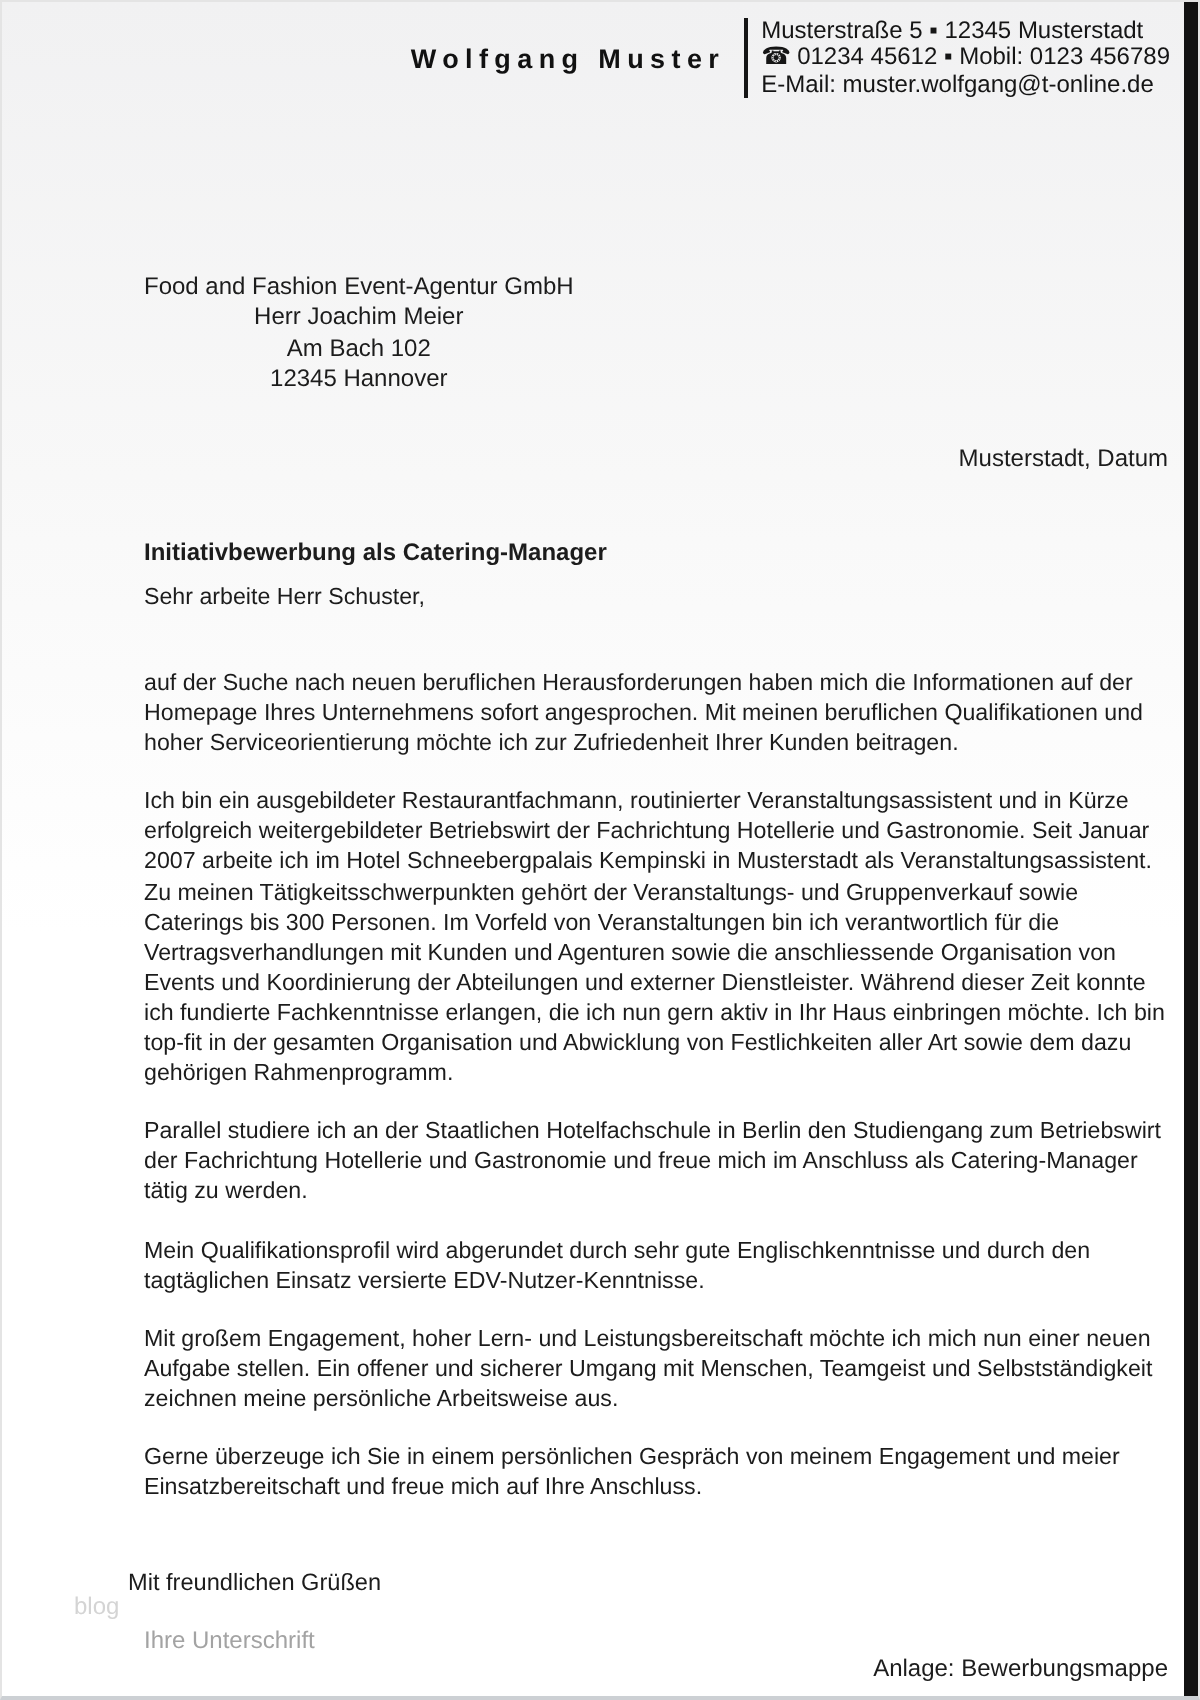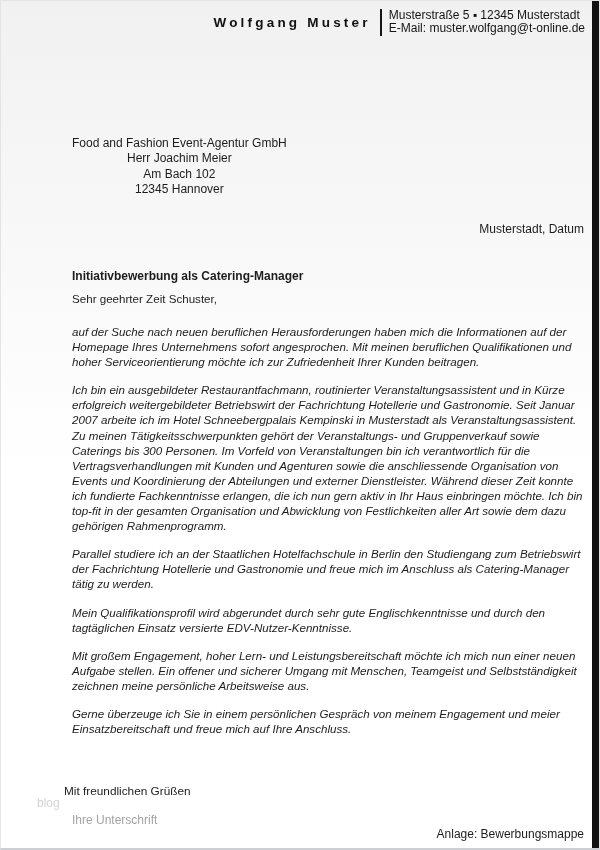--- a/index.html
+++ b/index.html
@@ -39,55 +39,56 @@
   
   .dateline { position:absolute; top:221px; right:15px; font-size:12px; }
   
   .subject { position:absolute; top:268px; left:71px; font-size:12px; font-weight:bold; }
   .salutation { position:absolute; top:291px; left:71px; font-size:11.6px; }
   
   .body-text {
     position:absolute; top:319px; left:71px; width:517px;
     font-size:11.6px; line-height:15.1px;
   }
-  .body-text p { margin:4px 0 13px 0;font-style:italic; }
+  .body-text p { margin:14px 0 13px 0; }
   
   .closing { position:absolute; top:783px; left:63px; font-size:11.8px; }
   .signature { position:absolute; top:812px; left:71px; font-size:12px; color:#a3a3a3; }
   .enclosure { position:absolute; top:826px; right:15px; font-size:12px; }
   .watermark { position:absolute; top:795px; left:36px; font-size:12px; color:#d4d4d4; }
 </style>
 </head>
 <body>
 
 <div class="sheet">
 
   <div class="right-strip"></div>
 
   <div class="letterhead">
     <div class="sender-name">Wolfgang Muster</div>
     <div class="head-divider"></div>
     <div class="sender-contact">
       <div>Musterstraße 5 ▪ 12345 Musterstadt</div>
+      <div><span class="phone-ic">☎</span><span>01234 45612 ▪ Mobil: 0123 456789</span></div>
       <div>E-Mail: muster.wolfgang@t-online.de</div>
     </div>
   </div>
 
   <div class="recipient">
     <div>Food and Fashion Event-Agentur GmbH</div>
     <div>Herr Joachim Meier</div>
     <div>Am Bach 102</div>
     <div>12345 Hannover</div>
   </div>
 
   <div class="dateline">Musterstadt, Datum</div>
 
   <div class="subject">Initiativbewerbung als Catering-Manager</div>
 
-  <div class="salutation">Sehr geehrter Zeit Schuster,</div>
+  <div class="salutation">Sehr arbeite Herr Schuster,</div>
 
   <div class="body-text">
     <p>auf der Suche nach neuen beruflichen Herausforderungen haben mich die Informationen auf der Homepage Ihres Unternehmens sofort angesprochen. Mit meinen beruflichen Qualifikationen und hoher Serviceorientierung möchte ich zur Zufriedenheit Ihrer Kunden beitragen.</p>
     <p>Ich bin ein ausgebildeter Restaurantfachmann, routinierter Veranstaltungsassistent und in Kürze erfolgreich weitergebildeter Betriebswirt der Fachrichtung Hotellerie und Gastronomie. Seit Januar 2007 arbeite ich im Hotel Schneebergpalais Kempinski in Musterstadt als Veranstaltungsassistent. Zu meinen Tätigkeitsschwerpunkten gehört der Veranstaltungs- und Gruppenverkauf sowie Caterings bis 300 Personen. Im Vorfeld von Veranstaltungen bin ich verantwortlich für die Vertragsverhandlungen mit Kunden und Agenturen sowie die anschliessende Organisation von Events und Koordinierung der Abteilungen und externer Dienstleister. Während dieser Zeit konnte ich fundierte Fachkenntnisse erlangen, die ich nun gern aktiv in Ihr Haus einbringen möchte. Ich bin top-fit in der gesamten Organisation und Abwicklung von Festlichkeiten aller Art sowie dem dazu gehörigen Rahmenprogramm.</p>
     <p>Parallel studiere ich an der Staatlichen Hotelfachschule in Berlin den Studiengang zum Betriebswirt der Fachrichtung Hotellerie und Gastronomie und freue mich im Anschluss als Catering-Manager tätig zu werden.</p>
     <p>Mein Qualifikationsprofil wird abgerundet durch sehr gute Englischkenntnisse und durch den tagtäglichen Einsatz versierte EDV-Nutzer-Kenntnisse.</p>
     <p>Mit großem Engagement, hoher Lern- und Leistungsbereitschaft möchte ich mich nun einer neuen Aufgabe stellen. Ein offener und sicherer Umgang mit Menschen, Teamgeist und Selbstständigkeit zeichnen meine persönliche Arbeitsweise aus.</p>
     <p>Gerne überzeuge ich Sie in einem persönlichen Gespräch von meinem Engagement und meier Einsatzbereitschaft und freue mich auf Ihre Anschluss.</p>
   </div>
 

